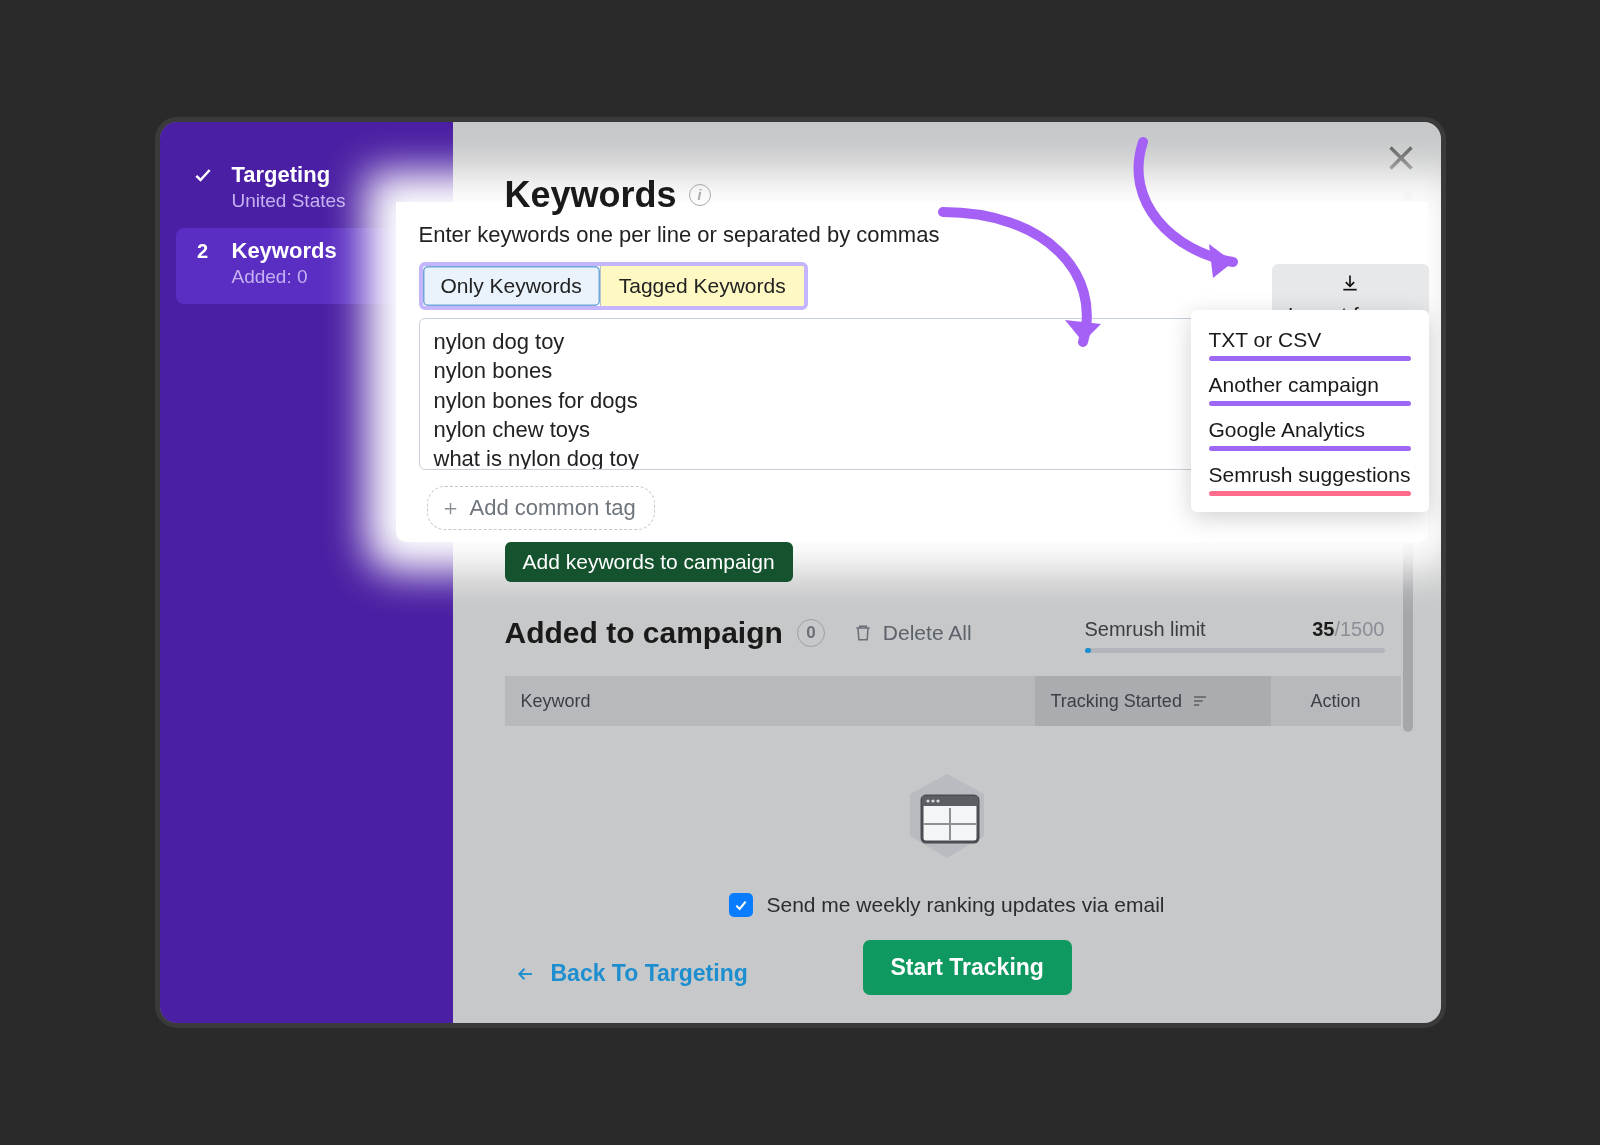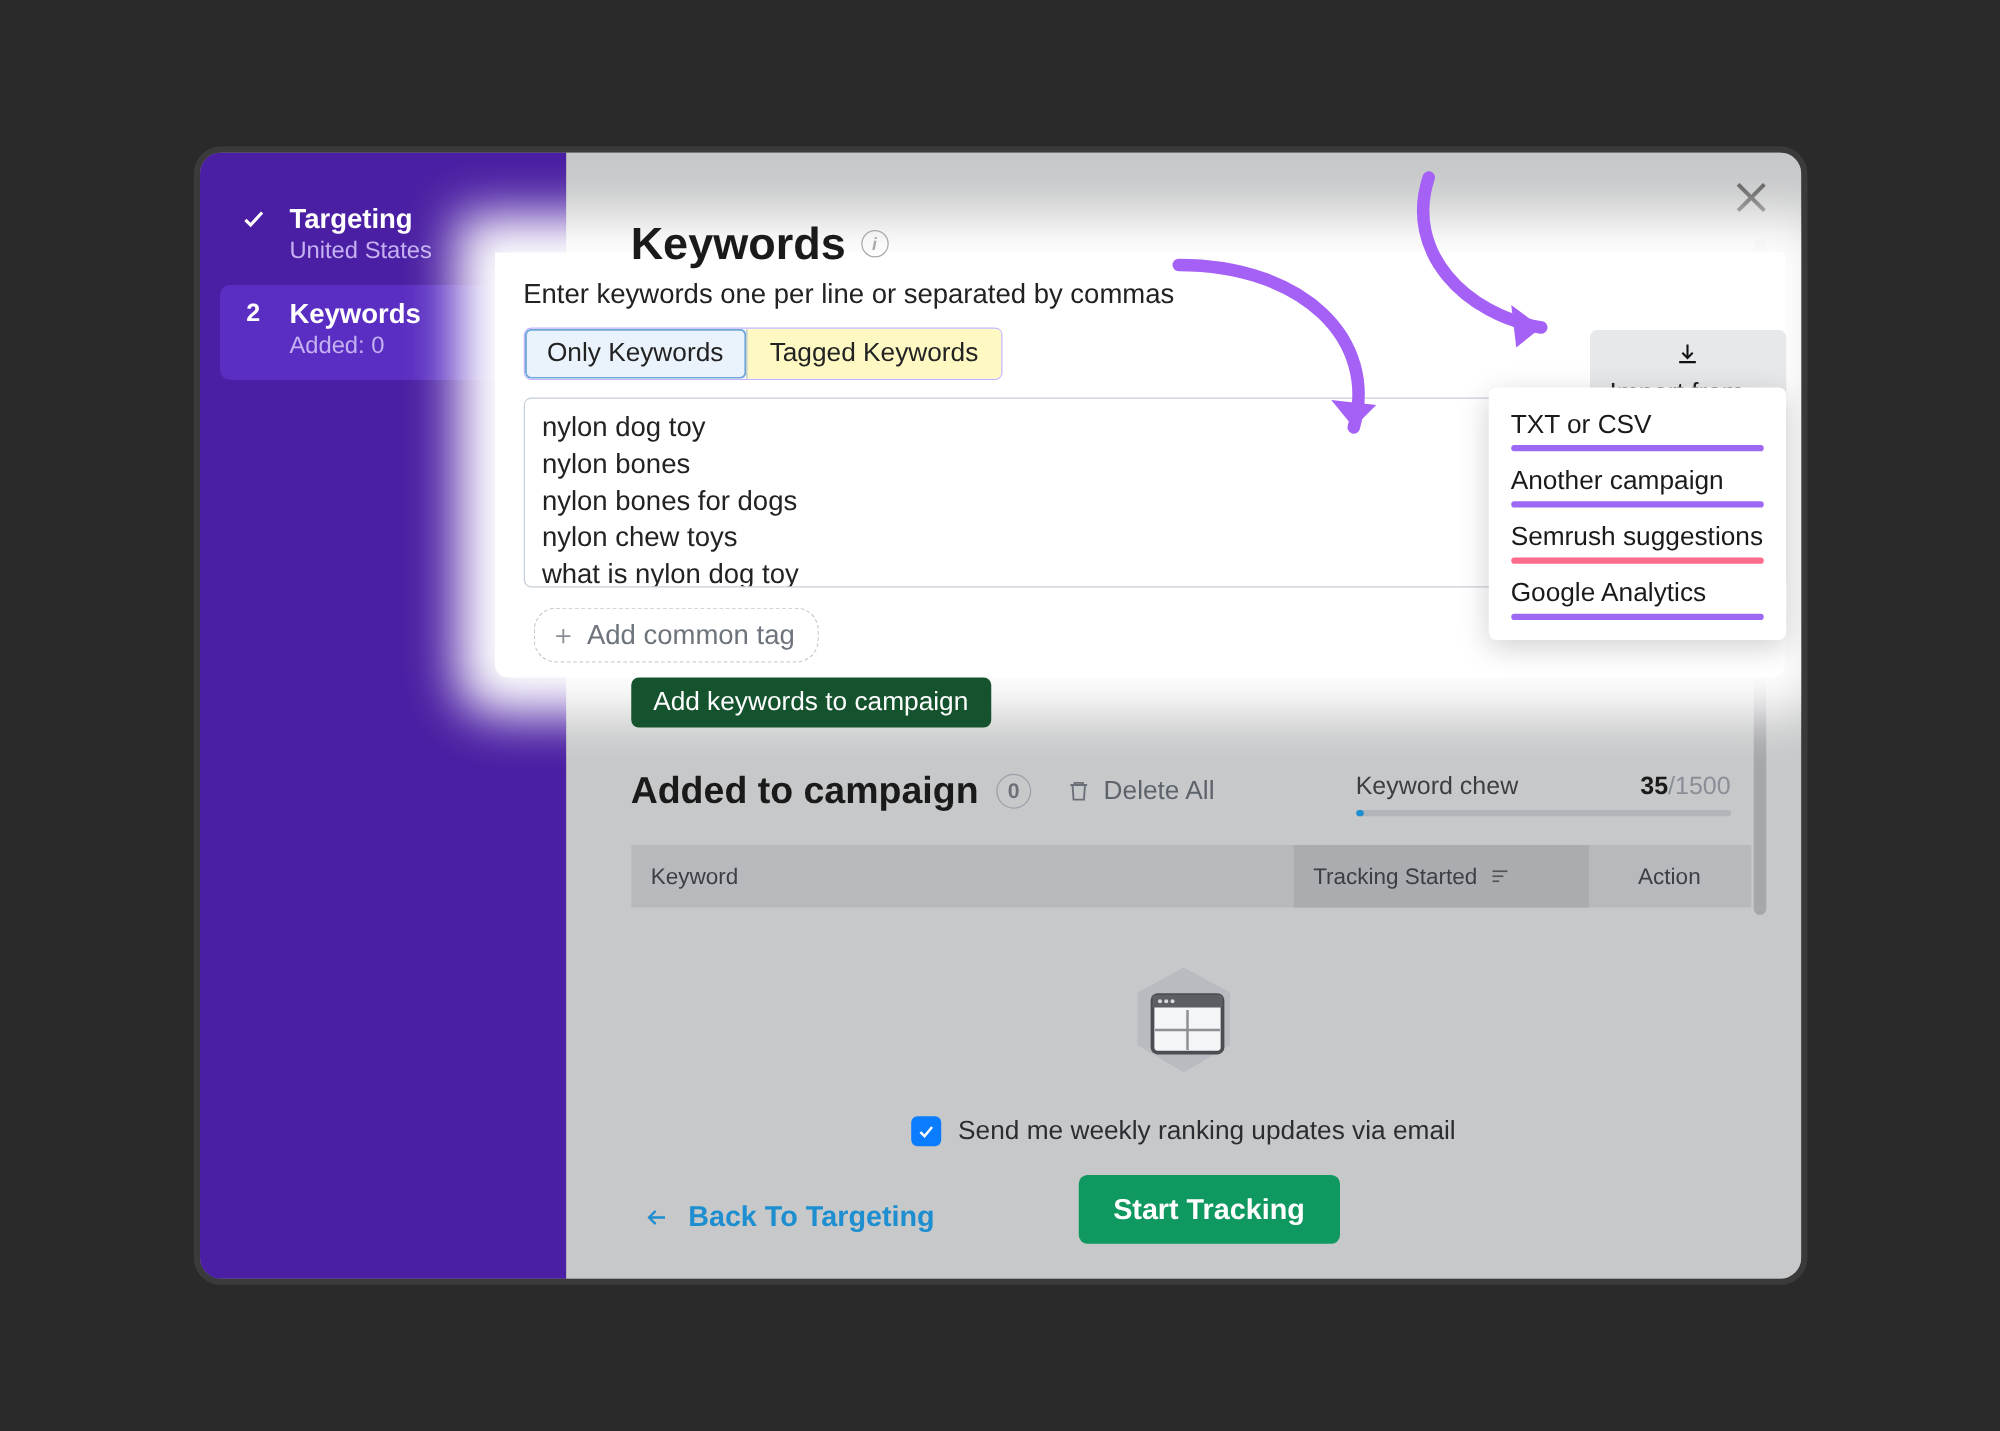--- a/index.html
+++ b/index.html
@@ -26,21 +26,21 @@
   
   .spotlight { position:absolute; left:-57px; top:80px; right:13px; height:340px; background:#fff; border-radius:0 0 10px 10px; box-shadow:0 0 40px 30px #fff;}
 
   
   .topblock { position:absolute; left:0; top:0; right:0; padding:0;}
   .keywords-h { font-size:36px; font-weight:800; color:#1a1a1a; position:absolute; left:52px; top:52px; display:flex; align-items:center; gap:12px;}
   .info-icon { width:22px;height:22px; border-radius:50%; border:1.5px solid #aaa; color:#aaa; font-size:14px; display:flex;align-items:center;justify-content:center; font-style:italic; font-weight:600;}
 
   .instr { position:absolute; left:-34px; top:100px; font-size:22px; color:#222;}
   
-  .seg { position:absolute; left:-34px; top:140px; display:flex; border:1px solid #c4b5fd; border-radius:6px; overflow:hidden;}
+  .seg { position:absolute; left:-34px; top:140px; display:flex; border:4px solid #c4b5fd; border-radius:6px; overflow:hidden;}
   .seg button { background:#fef9c3; border:none; padding:8px 18px; font-size:21px; color:#222; cursor:pointer;}
   .seg button.active { background:#eaf3fb; box-shadow: inset 0 0 0 1.5px #6fa8d8; border-radius:5px;}
   .seg button + button { border-left:1px solid #b8c3cf;}
   
   .import-btn { position:absolute; right:12px; top:142px; background:#e7e8ea; border-radius:6px; padding:9px 16px; display:flex; align-items:center; gap:10px; font-size:21px; color:#222; cursor:pointer;flex-direction:column;}
   .import-btn svg{width:20px;height:20px;stroke:#111;stroke-width:2;fill:none;}
   
   .kwbox { position:absolute; left:-34px; right:12px; top:196px; height:152px; border:1px solid #c7cfd8; border-radius:6px; background:#fff; padding:8px 14px; overflow:hidden;}
   .kwbox .line { font-size:22px; color:#222; line-height:1.33;}
   
@@ -179,26 +179,26 @@
        <div class="menu">
          <div class="item">
            <div>TXT or CSV</div>
                 <div class="ul ul-purple"></div>
          </div>
          <div class="item">
            <div>Another campaign</div>
                 <div class="ul ul-purple"></div>
          </div>
          <div class="item">
+           <div>Google Analytics</div>
+                <div class="ul ul-purple"></div>
+         </div>
+         <div class="item">
            <div>Semrush suggestions</div>
                 <div class="ul ul-pink"></div>
-         </div>
-         <div class="item">
-           <div>Google Analytics</div>
-                <div class="ul ul-purple"></div>
          </div>
        </div>
      </div>
 
      <div class="below">
        <div class="addkw-btn">Add keywords to campaign</div>
 
        <div class="added-row">
          <div class="added-h">
            <span>Added to campaign</span>
@@ -207,21 +207,21 @@
          <div class="delall">
            <svg viewBox="0 0 24 24">
                   <path d="M4 6h16"></path>
                   <path d="M8 6V4h8v2"></path>
                   <path d="M6 6l1 14h10l1-14"></path>
                 </svg>
            <span>Delete All</span>
          </div>
 
          <div class="limit-wrap">
-           <span class="limit-label">Keyword chew</span>
+           <span class="limit-label">Semrush limit</span>
            <span class="limit-val"><span>35</span><span class="max">/1500</span></span>
            <div class="limit-bar">
                   <div class="fill"></div>
                 </div>
          </div>
        </div>
 
        <div class="thead">
          <div class="c c1">Keyword</div>
          <div class="c c2">

